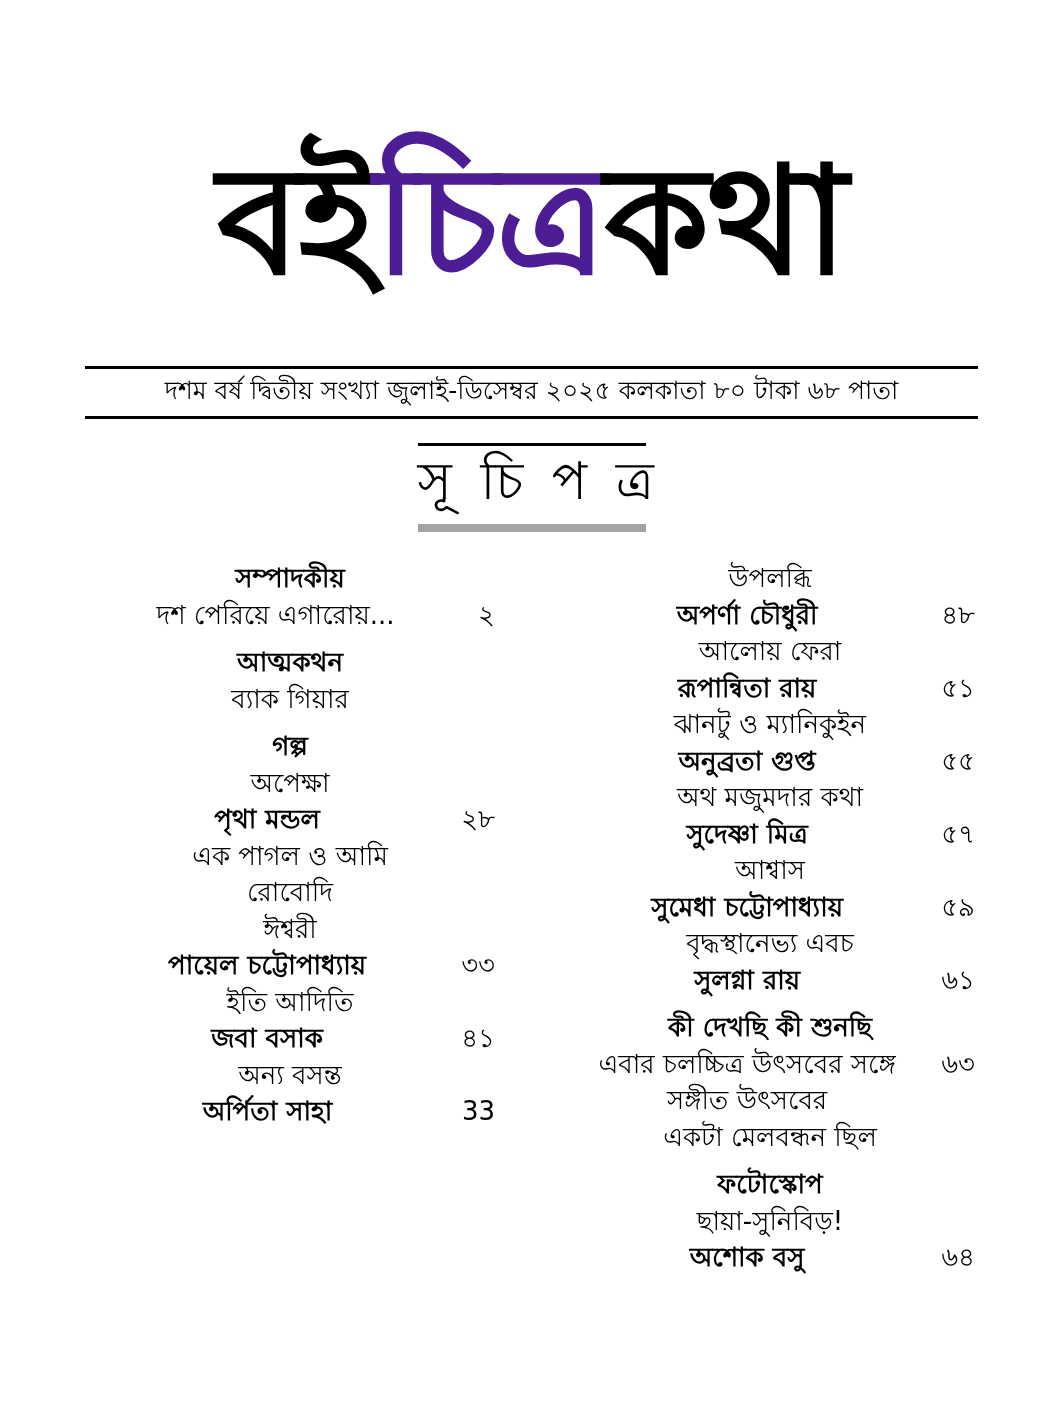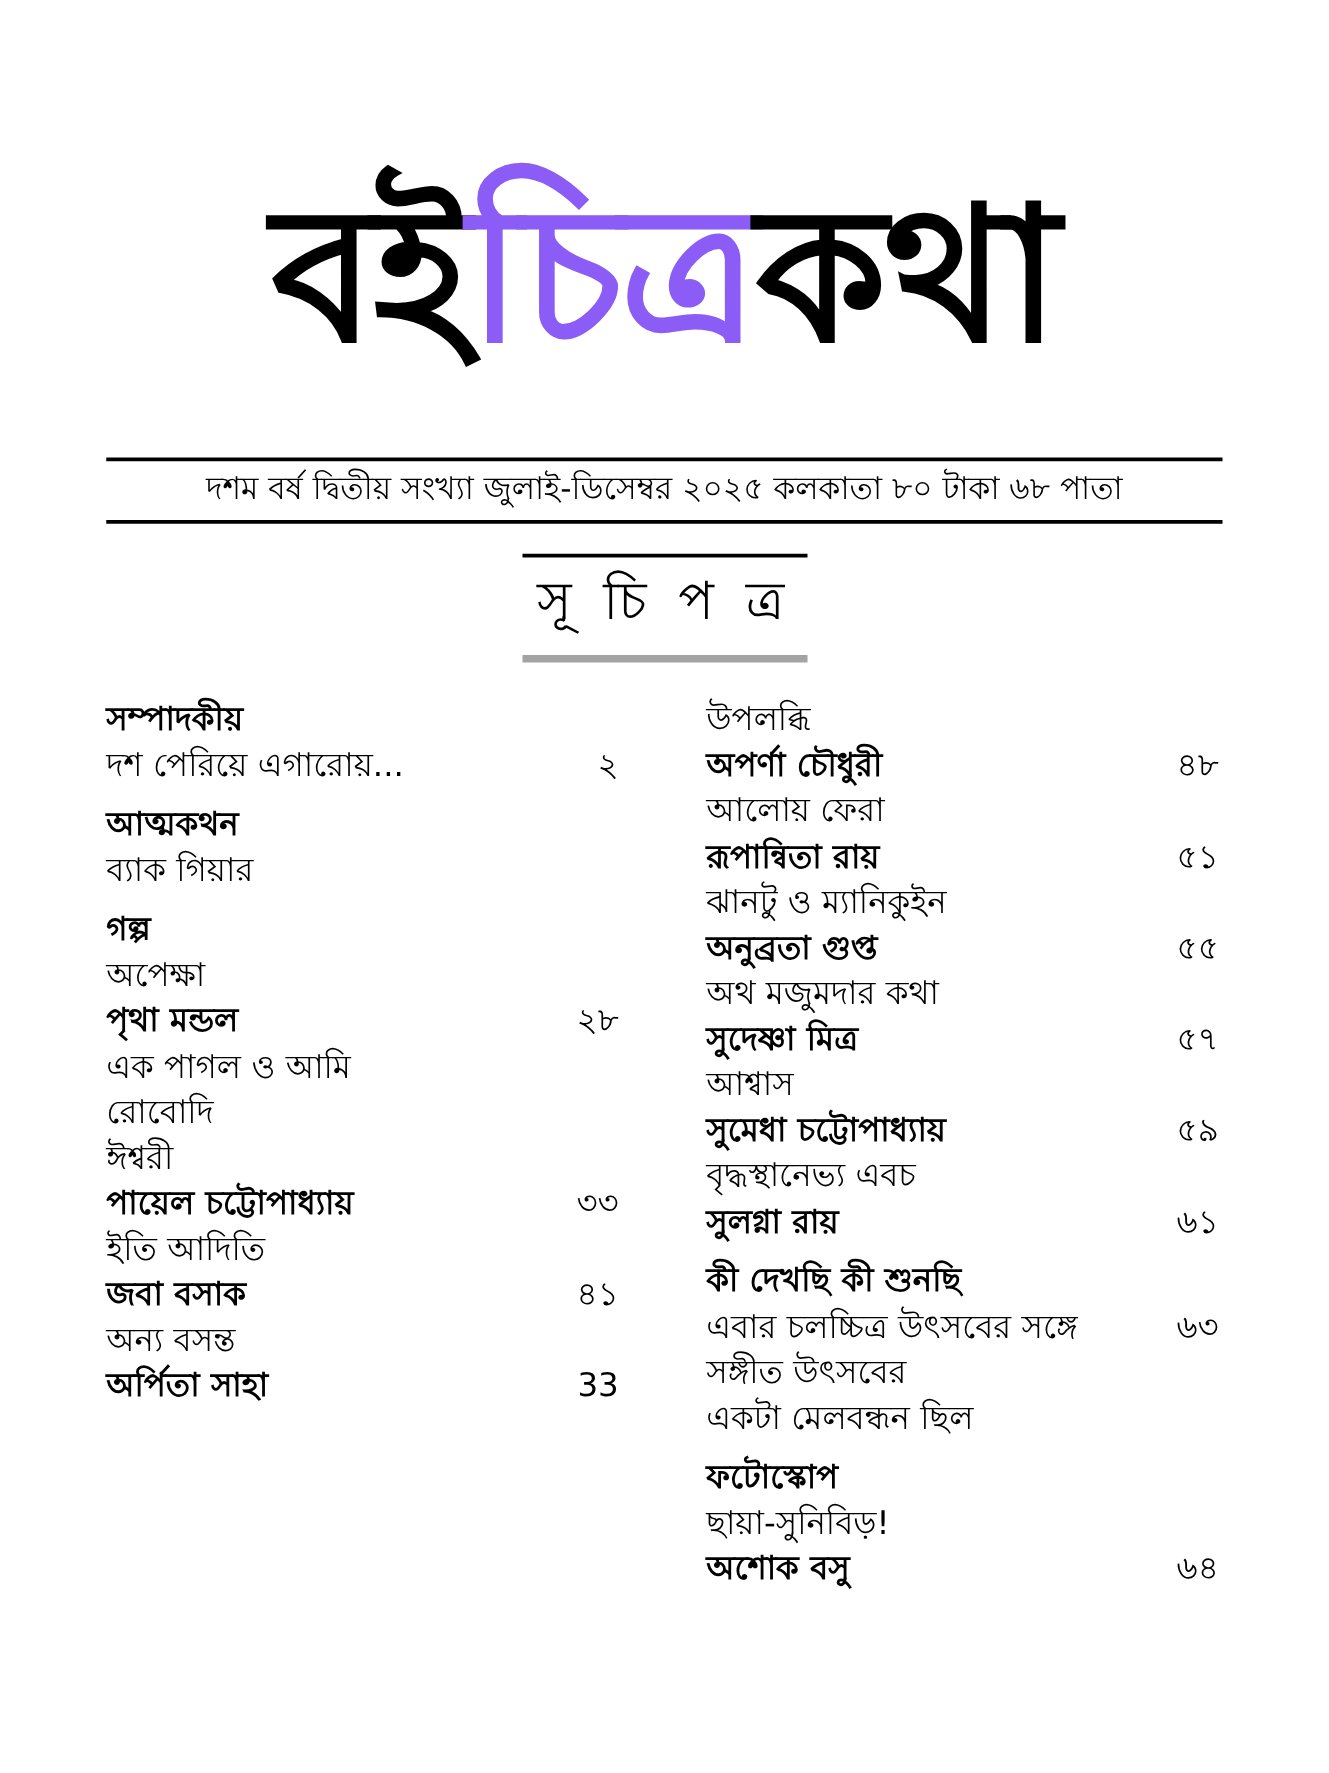--- a/index.html
+++ b/index.html
@@ -39,33 +39,34 @@
     padding: 7px 0 10px 0;
     text-align: center;
     font-size: 25px;
     line-height: 30px;
   }
   
   .toc-heading {
     width: 228px;
     margin: 24px auto 0 auto;
     border-top: 3px solid #000000;
-    border-bottom: 6px solid #a3a3a3;
+    border-bottom: 8px solid #a3a3a3;
     padding: 14px 0 22px 0;
     text-align: center;
-    font-size: 42px;
+    font-size: 52px;
     line-height: 42px;
     letter-spacing: 6px;
     white-space: nowrap;
   }
   
   .toc {
     display: flex;
     margin: 28px 88px 0 85px;
     gap: 70px;
+    text-align: center;
   }
   .toc-col {
     flex: 1 1 0;
     min-width: 0;
   }
   .toc-row {
     display: flex;
     justify-content: space-between;
     align-items: baseline;
     font-size: 26px;
@@ -84,21 +85,21 @@
     font-weight: normal;
     padding-left: 12px;
   }
 </style>
 </head>
 <body>
 
 <div class="page">
 
   <div class="masthead">
-    <span class="seg-black" style="color: rgb(0, 0, 0);">বই</span><span class="seg-gray" style="color: #8b5cf6;">চিত্র</span><span class="seg-black" style="color: rgb(0, 0, 0);">কথা</span>
+    <span class="seg-black" style="color: rgb(0, 0, 0);">বই</span><span class="seg-gray" style="color: #4c1d95;">চিত্র</span><span class="seg-black" style="color: rgb(0, 0, 0);">কথা</span>
   </div>
 
   <div class="issue-band">
     <span>দশম বর্ষ দ্বিতীয় সংখ্যা জুলাই-ডিসেম্বর ২০২৫ কলকাতা ৮০ টাকা ৬৮ পাতা</span>
   </div>
 
   <div class="toc-heading">
     <span>সূ চি প ত্র</span>
   </div>
 

